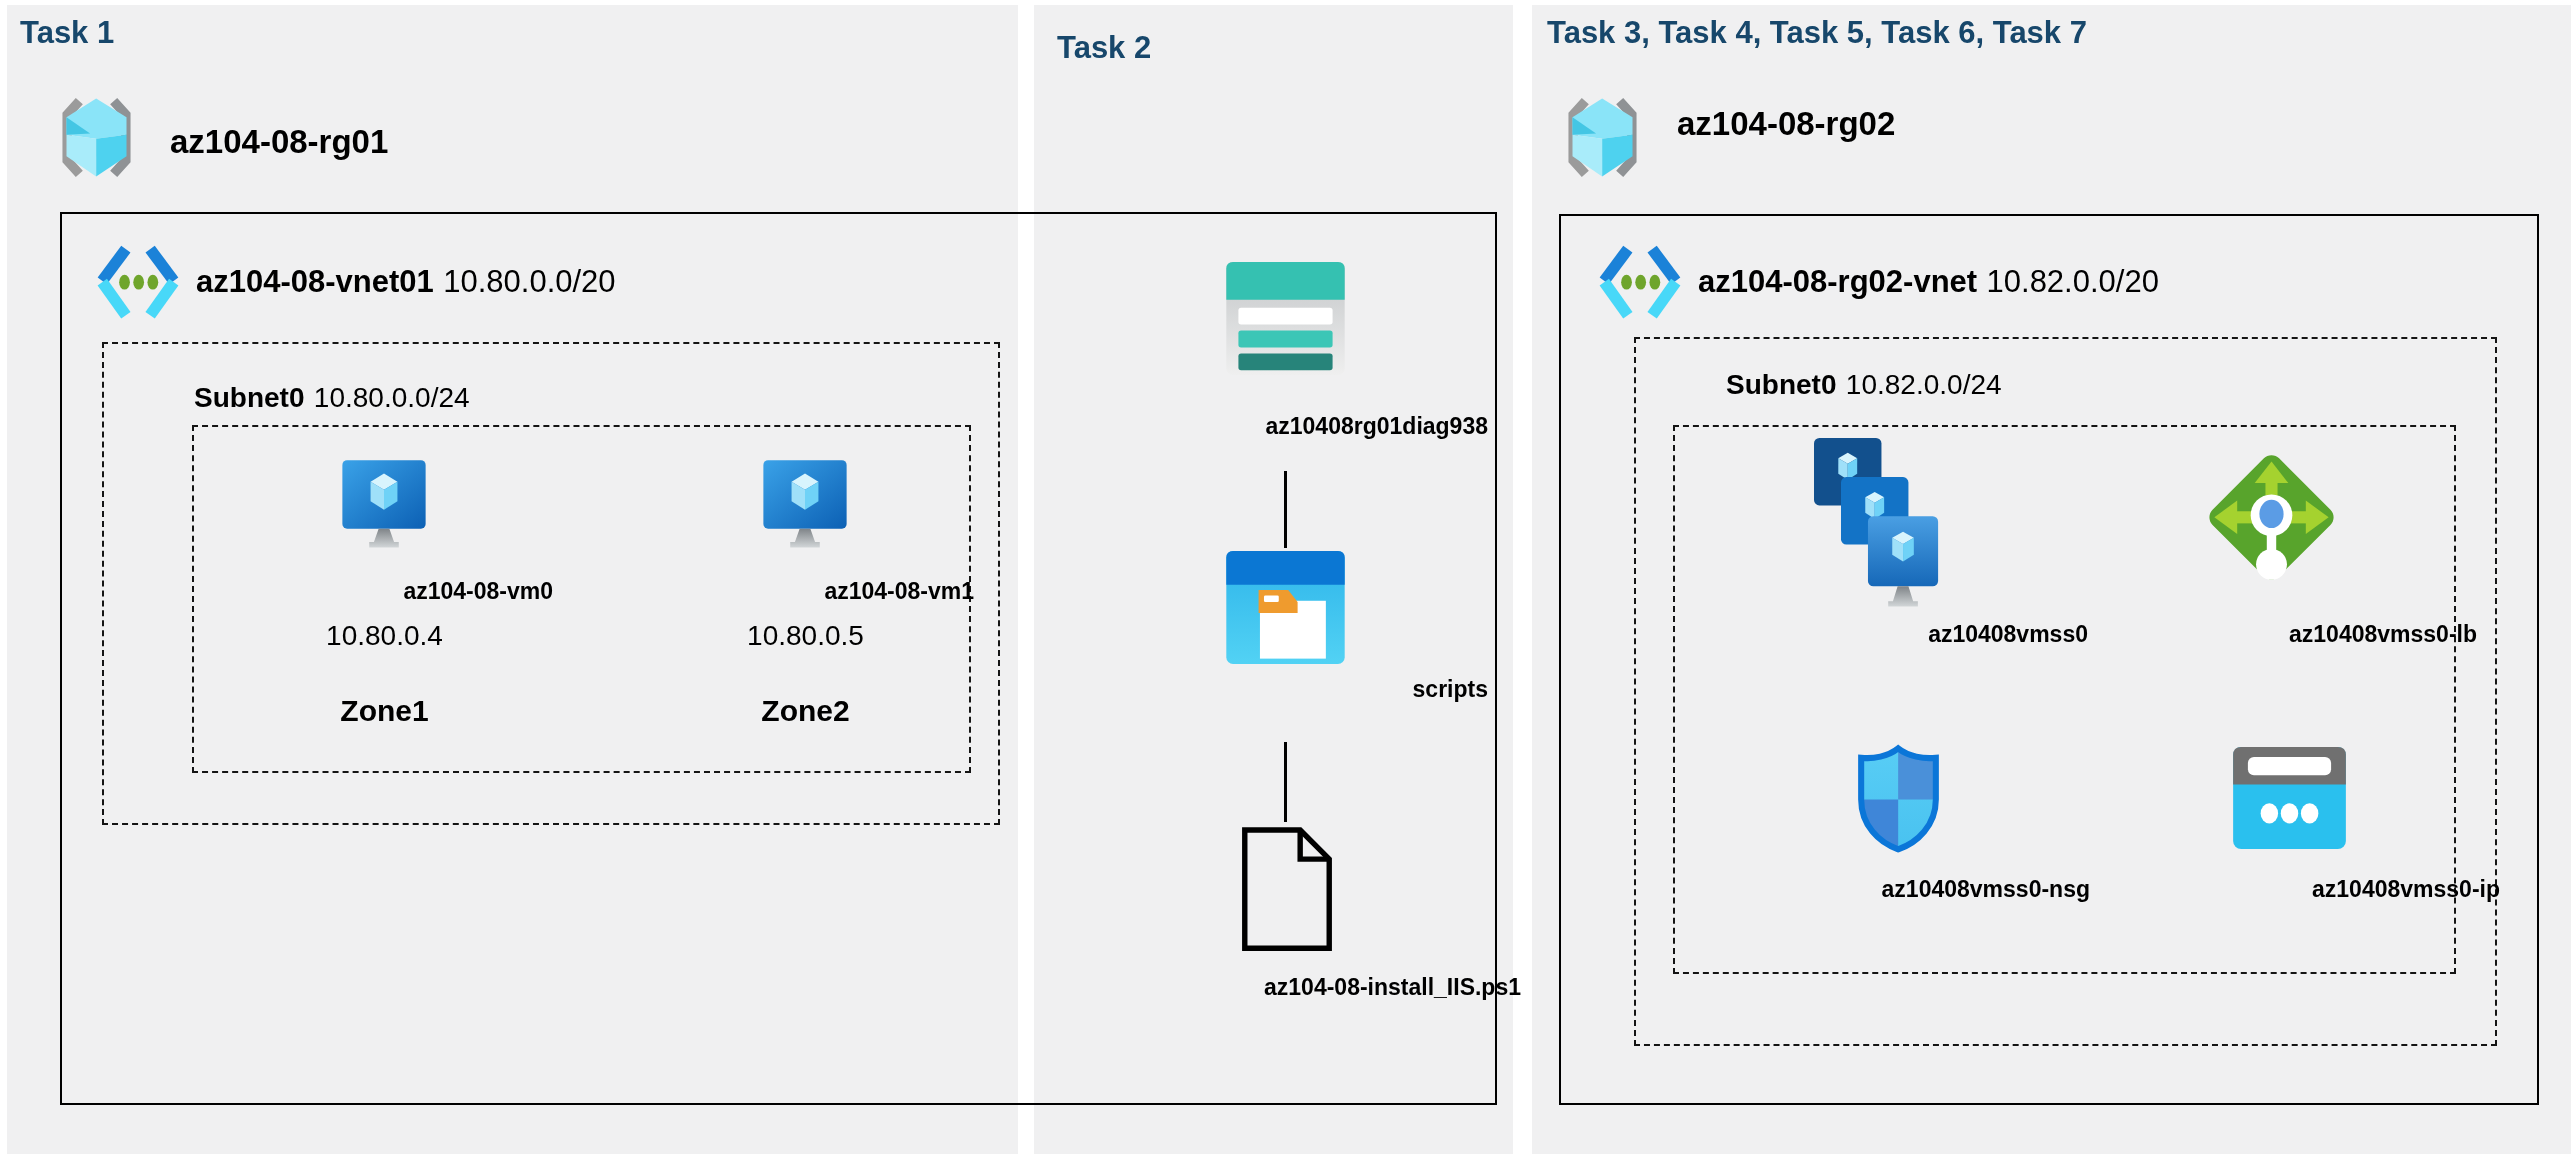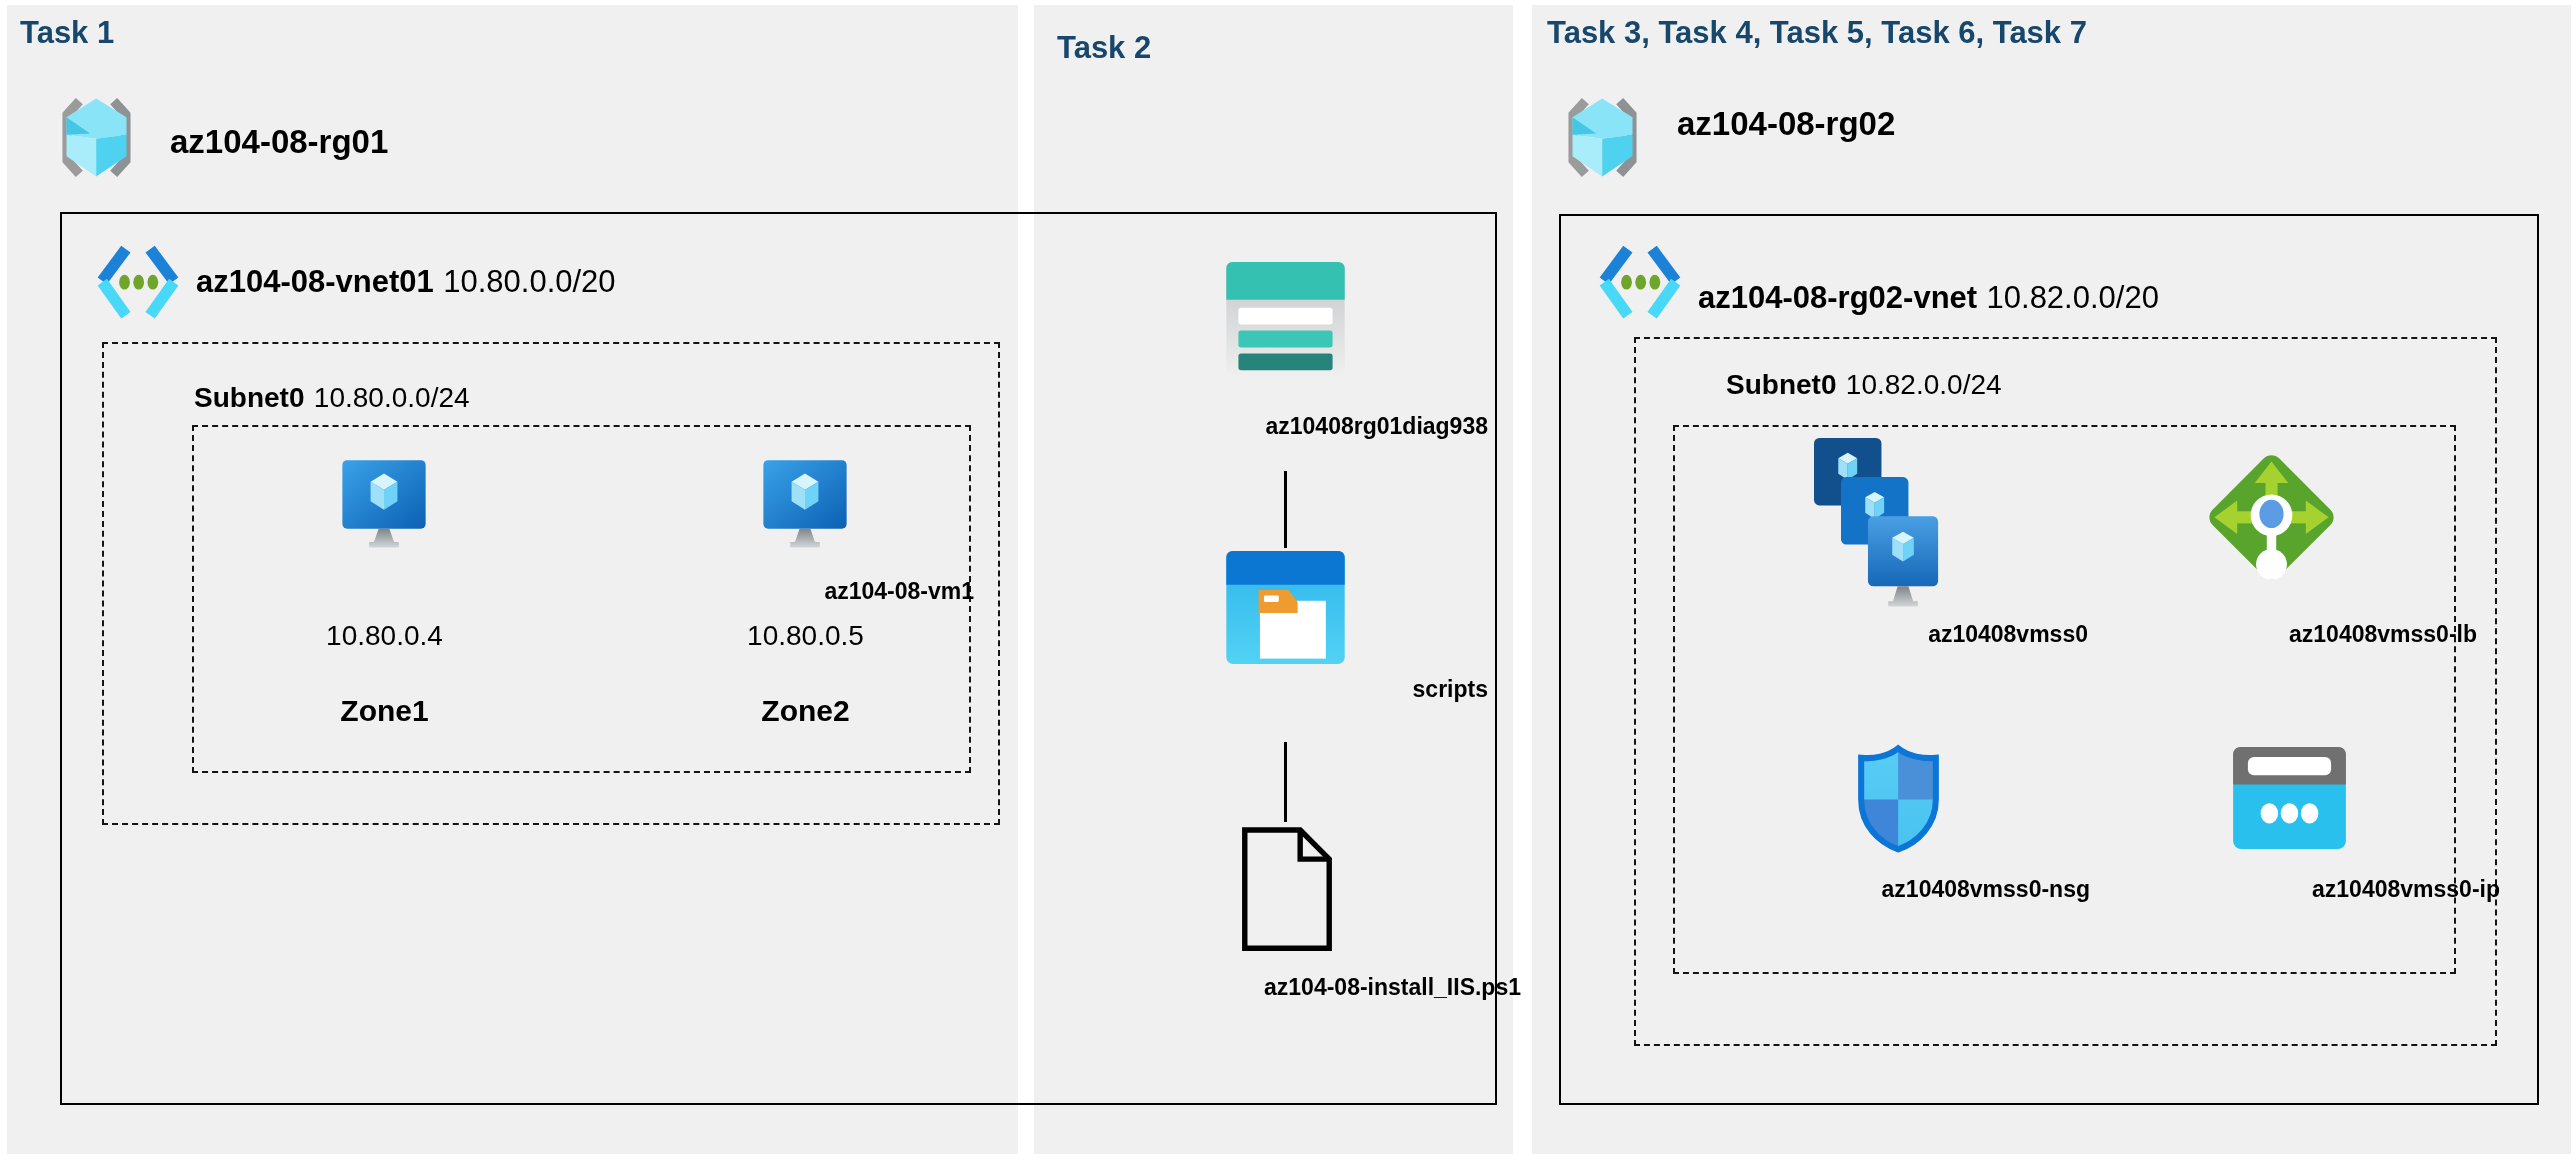--- a/index.html
+++ b/index.html
@@ -99,20 +99,21 @@
 
   <div class="abs" style="left:337px;top:460px;">
     <svg width="94" height="89" viewBox="0 0 140 132">
       <rect x="8" y="0" width="124" height="102" rx="7" fill="url(#gMon)"></rect>
       <polygon points="50,32 70,20 90,32 70,44" fill="#d8f4fd"></polygon>
       <polygon points="50,32 70,44 70,74 50,61" fill="#9fe0f9"></polygon>
       <polygon points="90,32 70,44 70,74 90,61" fill="#6fd2f7"></polygon>
       <path d="M62,102 h16 l7,20 h7 v8 H48 v-8 h7 z" fill="url(#gStand)"></path>
     </svg>
   </div>
+  <div class="res-label" style="left:216px;top:578px;width:337px;">az104-08-vm0</div>
   <div class="ip-label" style="left:216px;top:620px;width:337px;">10.80.0.4</div>
   <div class="zone-label" style="left:216px;top:694px;width:337px;">Zone1</div>
 
   <div class="abs" style="left:758px;top:460px;">
     <svg width="94" height="89" viewBox="0 0 140 132">
       <rect x="8" y="0" width="124" height="102" rx="7" fill="url(#gMon)"></rect>
       <polygon points="50,32 70,20 90,32 70,44" fill="#d8f4fd"></polygon>
       <polygon points="50,32 70,44 70,74 50,61" fill="#9fe0f9"></polygon>
       <polygon points="90,32 70,44 70,74 90,61" fill="#6fd2f7"></polygon>
       <path d="M62,102 h16 l7,20 h7 v8 H48 v-8 h7 z" fill="url(#gStand)"></path>
@@ -174,21 +175,21 @@
     <svg width="88" height="89" viewBox="0 0 130 132">
       <line x1="47" y1="18" x2="12" y2="65" stroke="#1b82d8" stroke-width="17"></line>
       <line x1="12" y1="67" x2="47" y2="116" stroke="#48d8f8" stroke-width="17"></line>
       <line x1="83" y1="18" x2="118" y2="65" stroke="#1b82d8" stroke-width="17"></line>
       <line x1="118" y1="67" x2="83" y2="116" stroke="#48d8f8" stroke-width="17"></line>
       <ellipse cx="45" cy="67" rx="8" ry="11" fill="#6fa52c"></ellipse>
       <ellipse cx="66" cy="67" rx="8" ry="11" fill="#6fa52c"></ellipse>
       <ellipse cx="87" cy="67" rx="8" ry="11" fill="#6fa52c"></ellipse>
     </svg>
   </div>
-  <div class="vnet-label" style="left:1698px;top:264px;margin-top:16px;">
+  <div class="vnet-label" style="left:1698px;top:264px;">
     <span>az104-08-rg02-vnet</span><span class="cidr">10.82.0.0/20</span>
   </div>
 
   <div class="dashed-box" style="left:1634px;top:337px;width:859px;height:705px;"></div>
   <div class="subnet-label" style="left:1726px;top:369px;">
     <span>Subnet0</span><span class="cidr">10.82.0.0/24</span>
   </div>
 
   <div class="dashed-box" style="left:1673px;top:425px;width:779px;height:545px;"></div>
 

